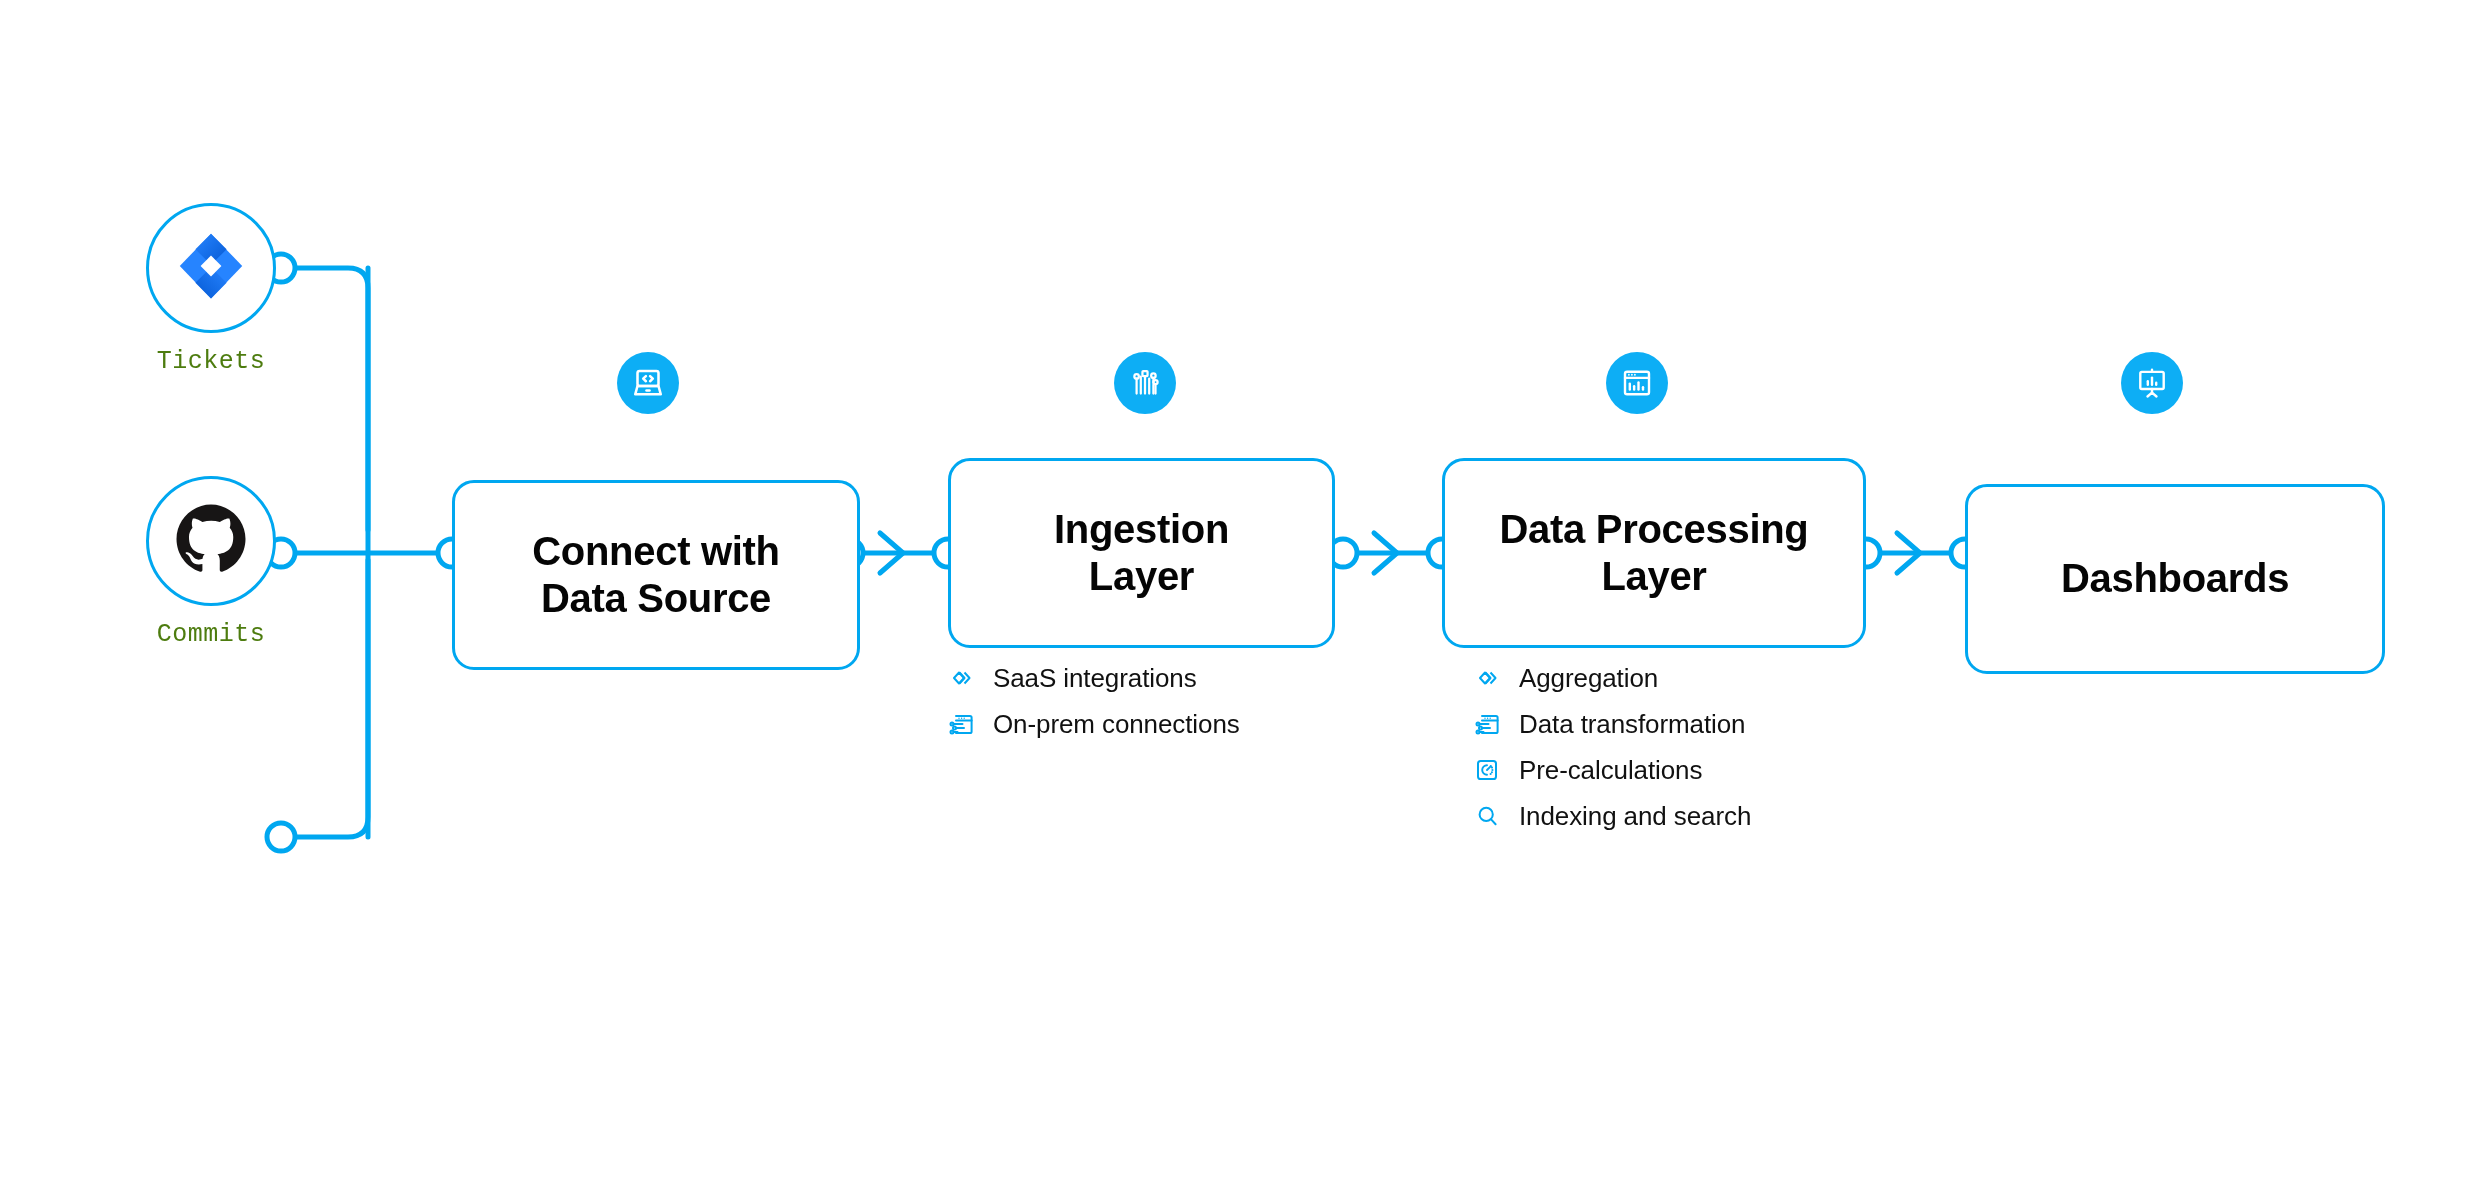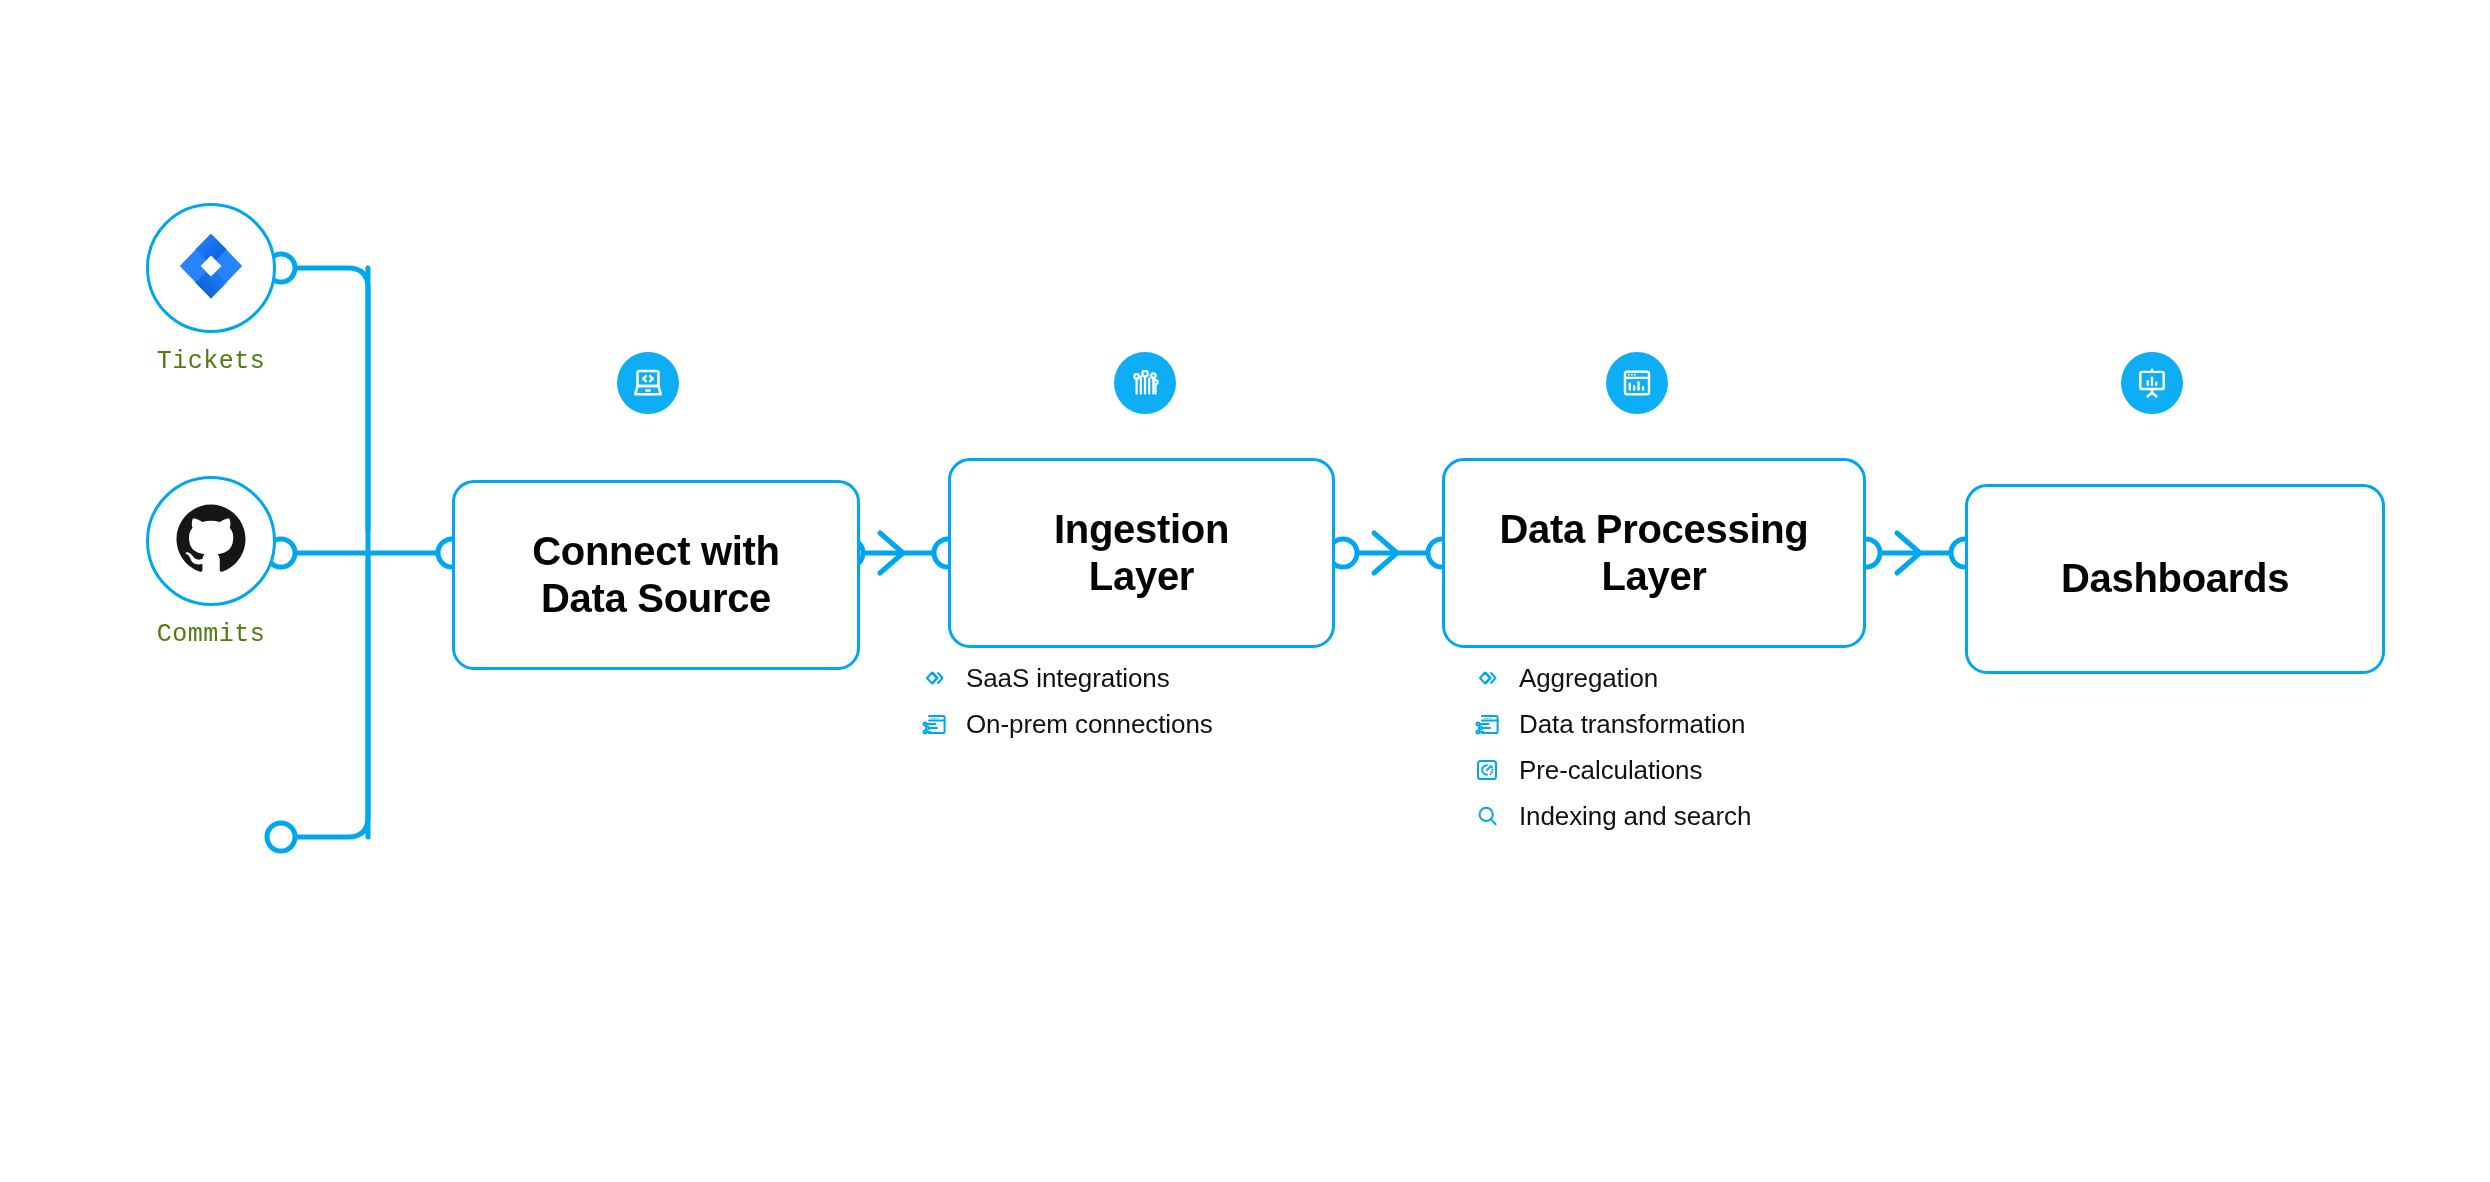--- a/index.html
+++ b/index.html
@@ -224,21 +224,21 @@
         <path d="M14.8 9 V19"></path>
         <path d="M17.6 8.6 V12 M17.6 13 V19"></path>
         <path d="M19 12.8 V19"></path>
       </svg>
     </span>
   </div>
   <div class="stage-box" style="left:948px; top:458px; width:387px; height:190px;">
     <div class="stage-title">Ingestion<br>Layer</div>
   </div>
 
-  <div class="feature-list" style="left:917px; top:655px;">
+  <div class="feature-list" style="left:944px; top:655px;">
     <div class="feature-item">
       <span class="feature-icon">
         <svg width="32" height="32" viewBox="0 0 32 32" fill="none" stroke="#00A7F0" stroke-width="2" stroke-linejoin="round">
           <path d="M9 16 L14 10.5 L19 16 L14 21.5 Z"></path>
           <path d="M14.5 10.5 L19.5 16 L14.5 21.5"></path>
           <path d="M19.5 10.5 L24.5 16 L19.5 21.5"></path>
         </svg>
       </span>
       <span class="feature-label">SaaS integrations</span>
     </div>

